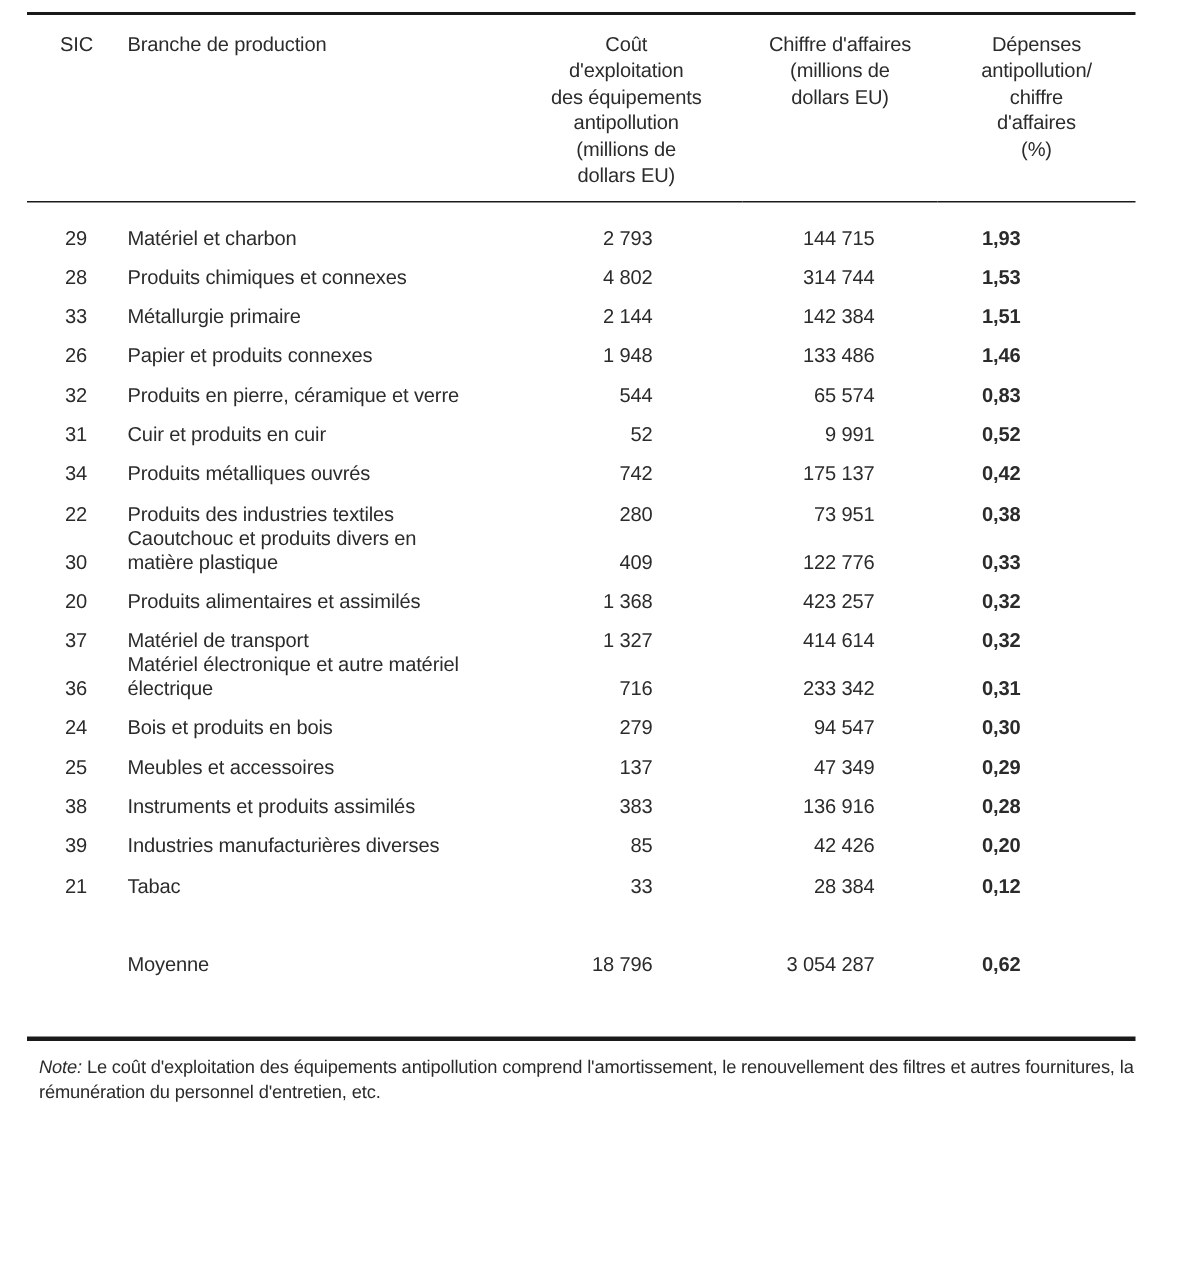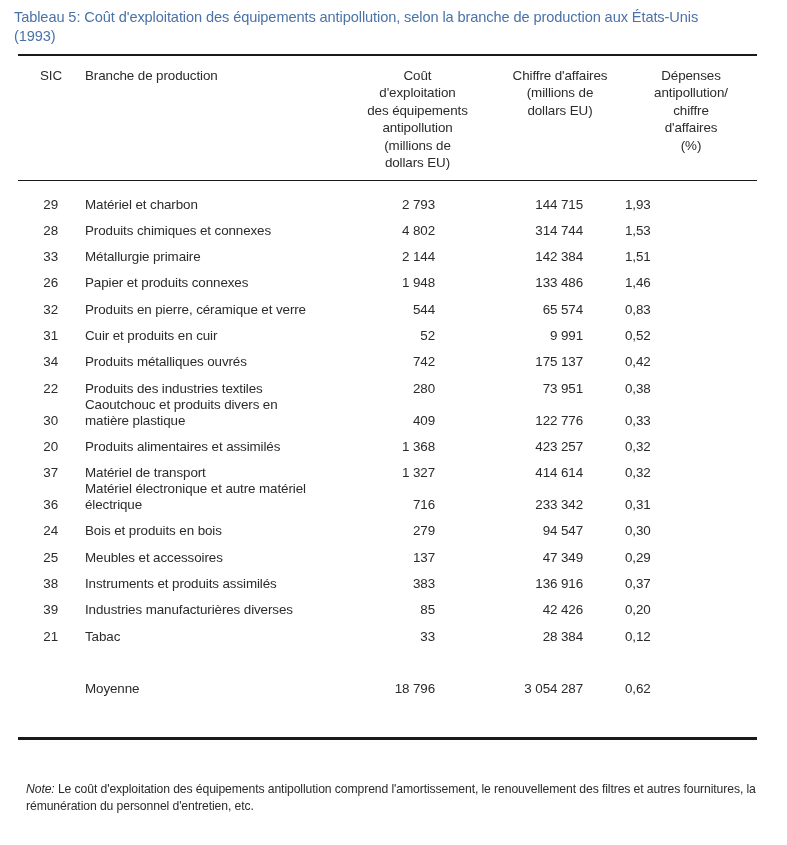--- a/index.html
+++ b/index.html
@@ -53,41 +53,39 @@
   tbody td {
     vertical-align: bottom;
     height: 26.3px;
     line-height: 16px;
   }
   tbody.rows tr:first-child td { padding-top: 16px; }
   td:nth-child(1) { text-align: right; padding-right: 4px; }
   td:nth-child(2) { text-align: left; padding-left: 23px; white-space: pre; }
   td:nth-child(3) { text-align: right; padding-right: 60px; }
   td:nth-child(4) { text-align: right; padding-right: 42px; }
-  td:nth-child(5) { text-align: left; padding-right: 47px; }
+  td:nth-child(5) { text-align: center; padding-right: 47px; font-weight: bold; }
 
   tr.spacer-row td { height: 22px; }
   tbody.summary td { height: 26px; }
   table { margin-bottom: 40px; }
 
   .note {
     padding: 9px 0 0 8px;
     font-size: 12.2px;
     line-height: 17px;
     letter-spacing: -0.1px;
-    margin-top: 32px;
   }
   .note .note-label { font-style: italic; }
 </style>
 </head>
 <body>
 
 <div class="page">
 
-  <div class="title">Tableau 5: Coût d'exploitation des équipements antipollution, selon la branche de production aux États-Unis (1993)</div>
 
   <div class="rule rule-top"></div>
 
   <table>
     <colgroup>
       <col class="c-sic">
         <col class="c-branch">
         <col class="c-cost">
         <col class="c-rev">
         <col class="c-ratio">
@@ -211,21 +209,21 @@
           <td>Meubles et accessoires</td>
           <td>137</td>
           <td>47 349</td>
           <td>0,29</td>
         </tr>
         <tr>
           <td>38</td>
           <td>Instruments et produits assimilés</td>
           <td>383</td>
           <td>136 916</td>
-          <td>0,37</td>
+          <td>0,28</td>
         </tr>
         <tr>
           <td>39</td>
           <td>Industries manufacturières diverses</td>
           <td>85</td>
           <td>42 426</td>
           <td>0,20</td>
         </tr>
         <tr>
           <td>21</td>

